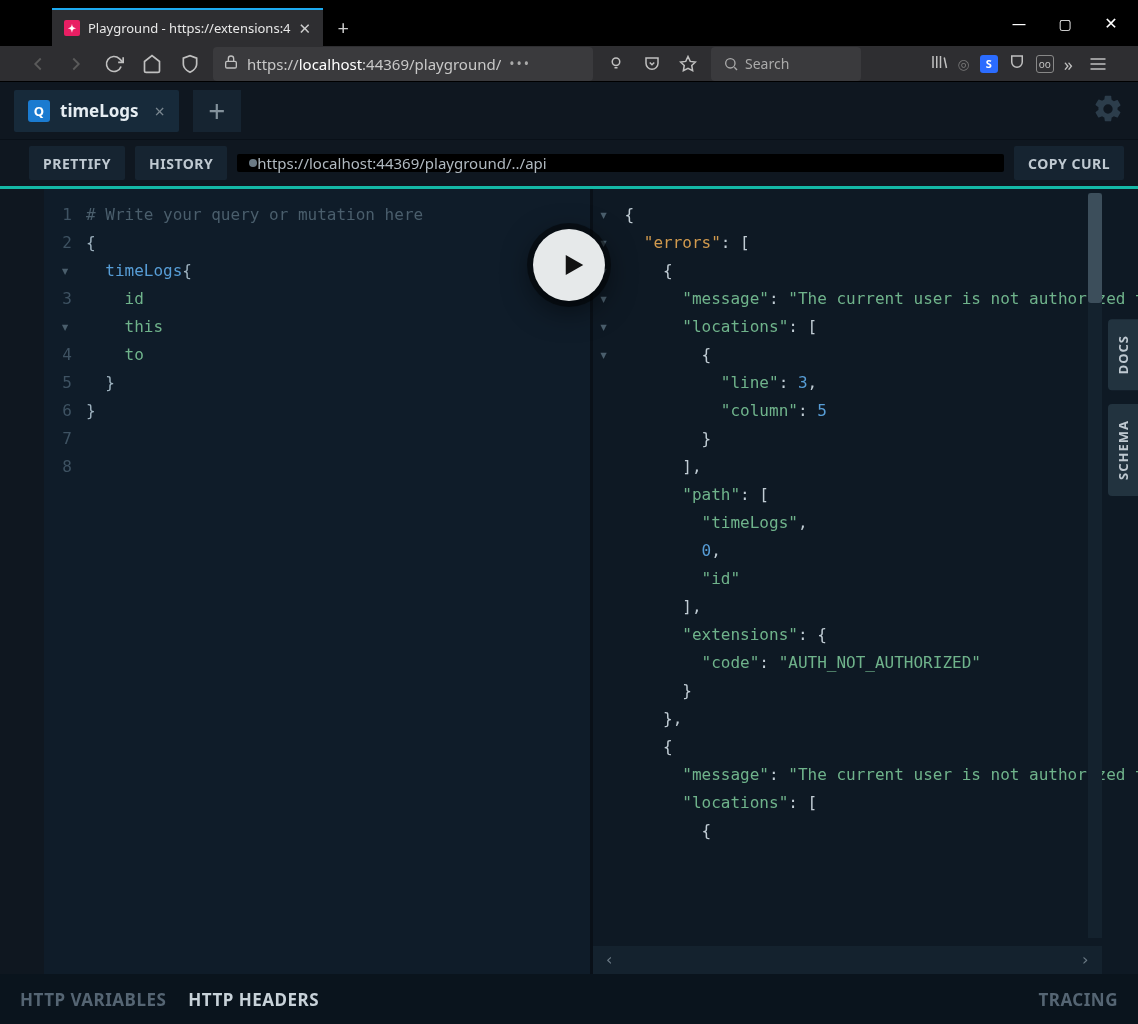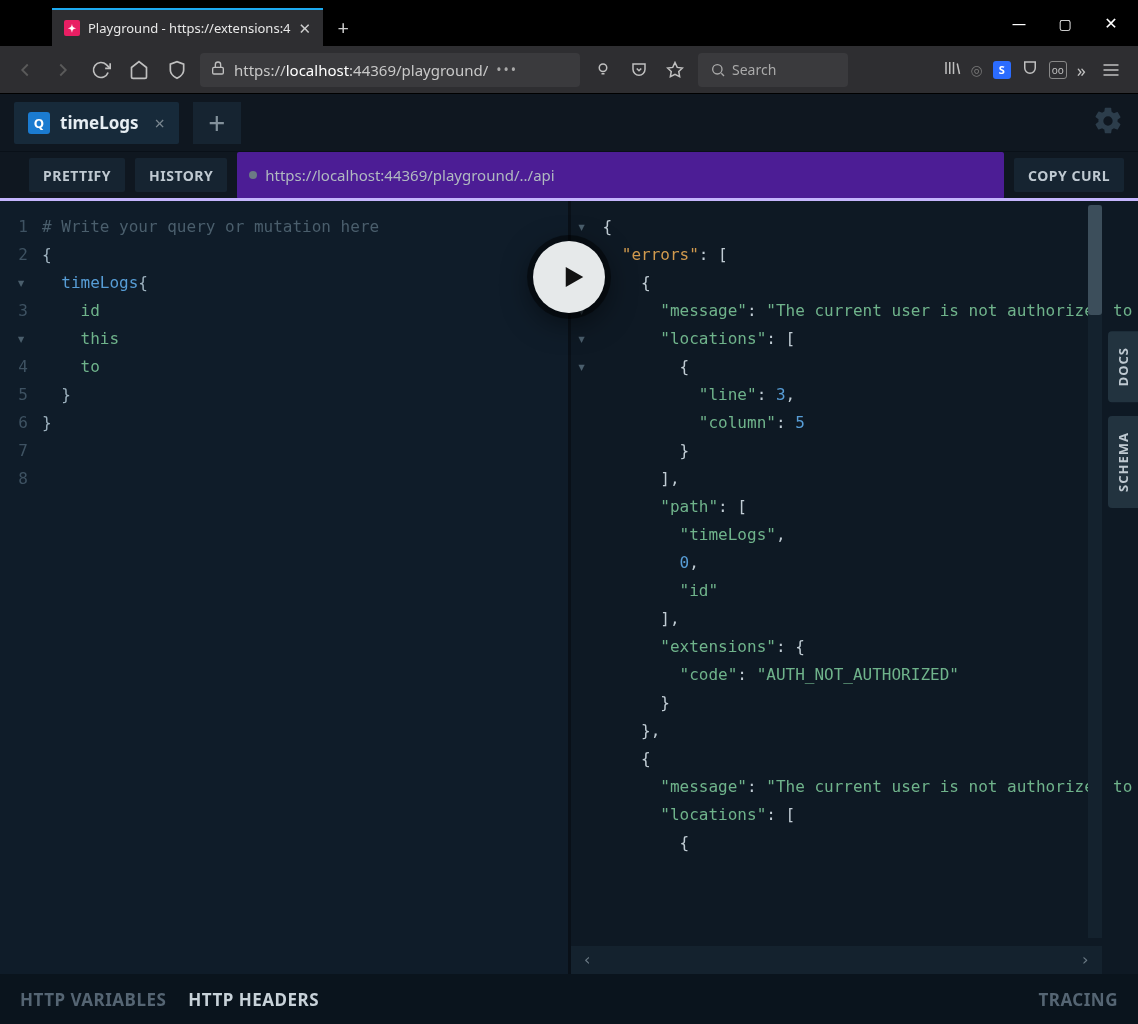--- a/index.html
+++ b/index.html
@@ -35,21 +35,21 @@
   .titlebar{height:46px;background:#000;display:flex;align-items:stretch;}
   .browser-tab{position:relative;margin-left:52px;margin-top:8px;height:38px;display:flex;align-items:center;gap:8px;background:#2e2e31;padding:0 12px;min-width:260px;border-top:2px solid #1daaf0;}
   .favicon{width:16px;height:16px;background:#e91e63;border-radius:2px;display:flex;align-items:center;justify-content:center;color:#fff;font-size:10px;font-weight:700;}
   .browser-tab-title{color:var(--browser-text);font-size:13px;white-space:nowrap;overflow:hidden;}
   .tab-close{color:#ccc;font-size:15px;cursor:pointer;margin-left:auto;}
   .new-tab{width:40px;display:flex;align-items:center;justify-content:center;color:#ccc;font-size:20px;margin-top:8px;}
   .win-controls{margin-left:auto;display:flex;align-items:center;padding-right:4px;}
   .win-btn{width:46px;height:46px;display:flex;align-items:center;justify-content:center;color:#fff;font-size:14px;}
   .win-close{font-size:16px;}
   
-  .navbar{height:48px;background:#2e2e31;display:flex;align-items:center;padding:0 10px;gap:8px;border-bottom:1px solid #000;}
+  .navbar{height:36px;background:#2e2e31;display:flex;align-items:center;padding:0 23px;gap:8px;border-bottom:1px solid #000;}
   .nav-icon{width:30px;height:30px;display:flex;align-items:center;justify-content:center;color:#c0c0c0;}
   .nav-icon.disabled{color:#5a5a5a;}
   .urlbar{flex:0 0 auto;display:flex;align-items:center;height:34px;background:#3a3a3d;border-radius:4px;padding:0 10px;gap:8px;min-width:380px;}
   .urlbar-text{font-size:15px;color:#c8c8c8;white-space:nowrap;overflow:hidden;}
   .urlbar-text .host{color:#fff;}
   .navbar-icons{display:flex;align-items:center;gap:6px;}
   .searchbar{display:flex;align-items:center;height:34px;background:#3a3a3d;border-radius:4px;padding:0 12px;gap:6px;color:#aaa;min-width:150px;}
   .right-icons{margin-left:auto;display:flex;align-items:center;gap:10px;color:#c0c0c0;}
   .right-icons .chip-s{width:18px;height:18px;background:#2b6cff;color:#fff;border-radius:3px;font-size:11px;font-weight:700;display:flex;align-items:center;justify-content:center;}
   .hamburger{width:34px;height:34px;color:#c0c0c0;display:flex;align-items:center;justify-content:center;}
@@ -60,24 +60,24 @@
   .q-tab{display:flex;align-items:center;height:42px;background:var(--tab-active);padding:0 14px;gap:10px;border-radius:2px;}
   .q-chip{width:22px;height:22px;background:#1b7bd0;color:#fff;border-radius:3px;display:flex;align-items:center;justify-content:center;font-size:13px;font-weight:700;}
   .q-tab-name{font-size:17px;font-weight:700;color:#e6edf2;}
   .q-tab-close{color:#7a8790;font-size:18px;margin-left:6px;}
   .new-q-tab{width:48px;height:42px;background:#162431;display:flex;align-items:center;justify-content:center;color:#83919b;font-size:30px;}
   .gear{margin-left:auto;color:#2c3d4b;}
   .gear svg{width:32px;height:32px;}
 
   .toolbar{height:46px;display:flex;align-items:center;padding:0 14px;gap:10px;margin-left:15px;}
   .tool-btn{background:#162431;color:#bfc9d1;height:34px;padding:0 14px;display:flex;align-items:center;font-weight:700;letter-spacing:.5px;border-radius:2px;}
-  .endpoint{flex:1;background:#4c1d95;height:47px;border-radius:2px;display:flex;align-items:center;padding:0 12px;color:#b0b9c0;font-size:15px;gap:8px;}
+  .endpoint{flex:1;background:#000000;height:18px;border-radius:2px;display:flex;align-items:center;padding:0 12px;color:#b0b9c0;font-size:15px;gap:0;}
   .endpoint .dot{width:8px;height:8px;border-radius:50%;background:#6b7a85;}
 
-  .workspace{flex:1;display:flex;position:relative;min-height:0;border-top:3px solid #c4b5fd;}
+  .workspace{flex:1;display:flex;position:relative;min-height:0;border-top:3px solid #14b8a6;padding-left:44px;}
   .editor,.result{flex:1;min-width:0;display:flex;font-family:"Consolas","Menlo",monospace;font-size:16px;line-height:28px;position:relative;}
   .editor{background:#0f1c29;}
   .result{background:var(--panel-dark);border-left:3px solid #091018;overflow:auto;}
   .gutter{width:38px;text-align:right;color:#3e5262;padding:12px 10px 0 0;user-select:none;background:inherit;}
   .code{flex:1;padding:12px 14px 0 4px;white-space:pre;color:var(--text);overflow:hidden;}
   .comment{color:#4a5e6c;}
   .field{color:var(--green);margin-top:8px;}
   .fieldroot{color:var(--blue);}
   .key{color:var(--green);}
   .key-top{color:var(--orange);}

